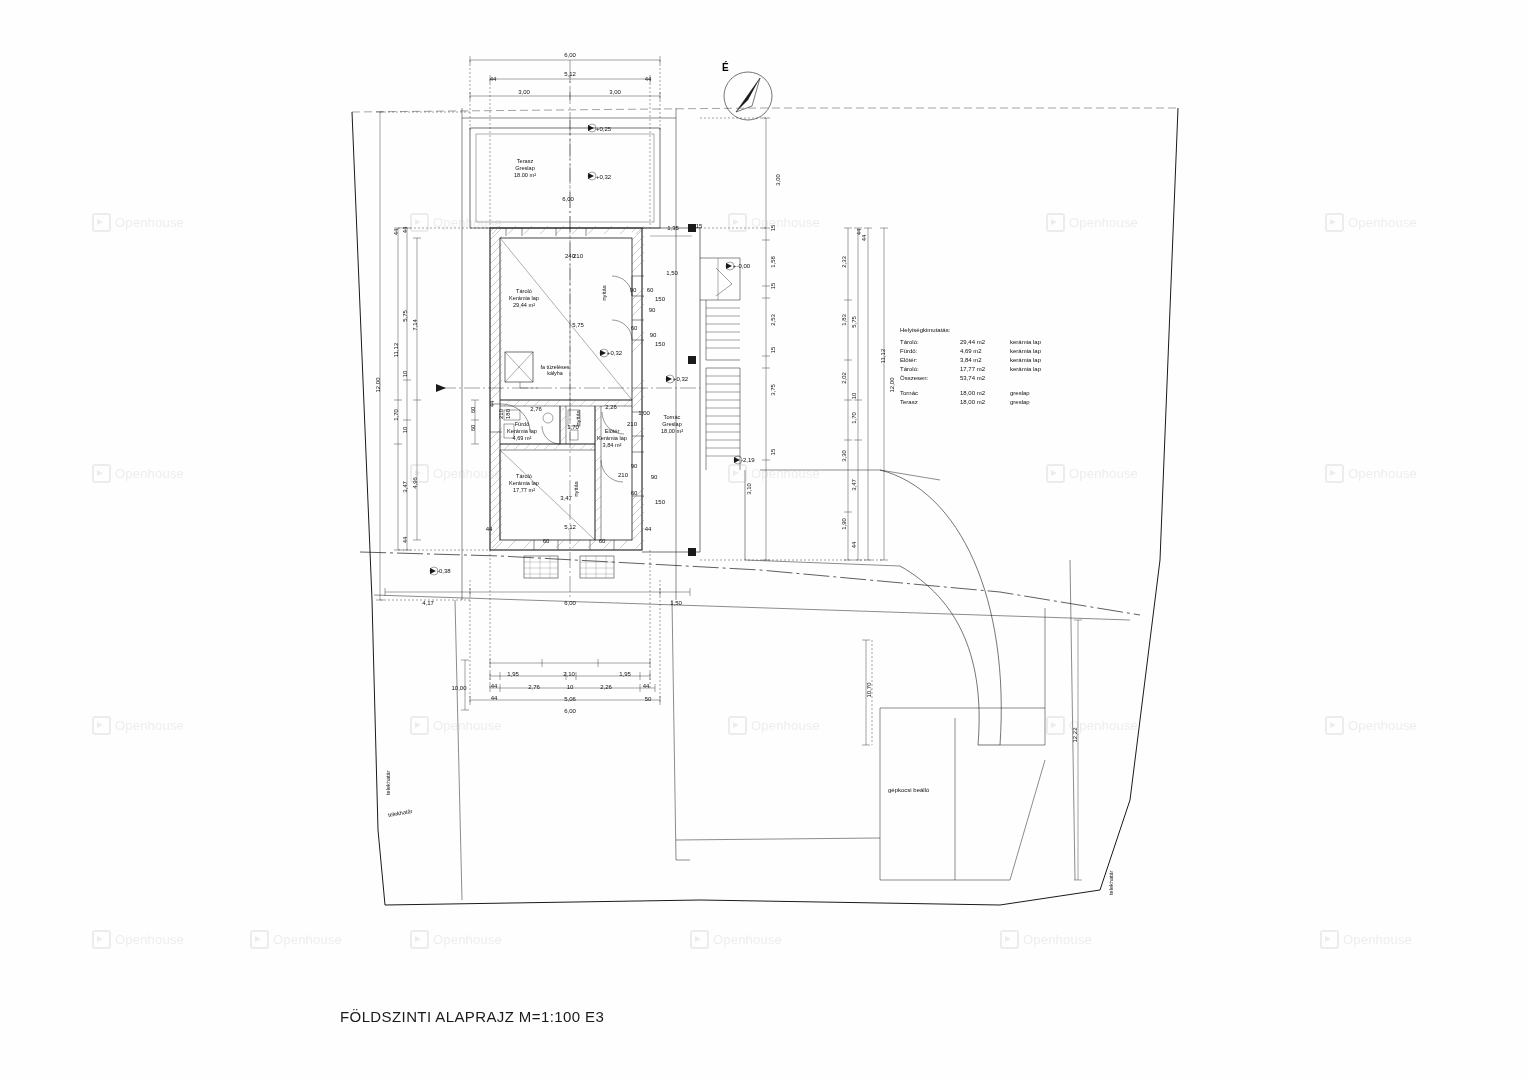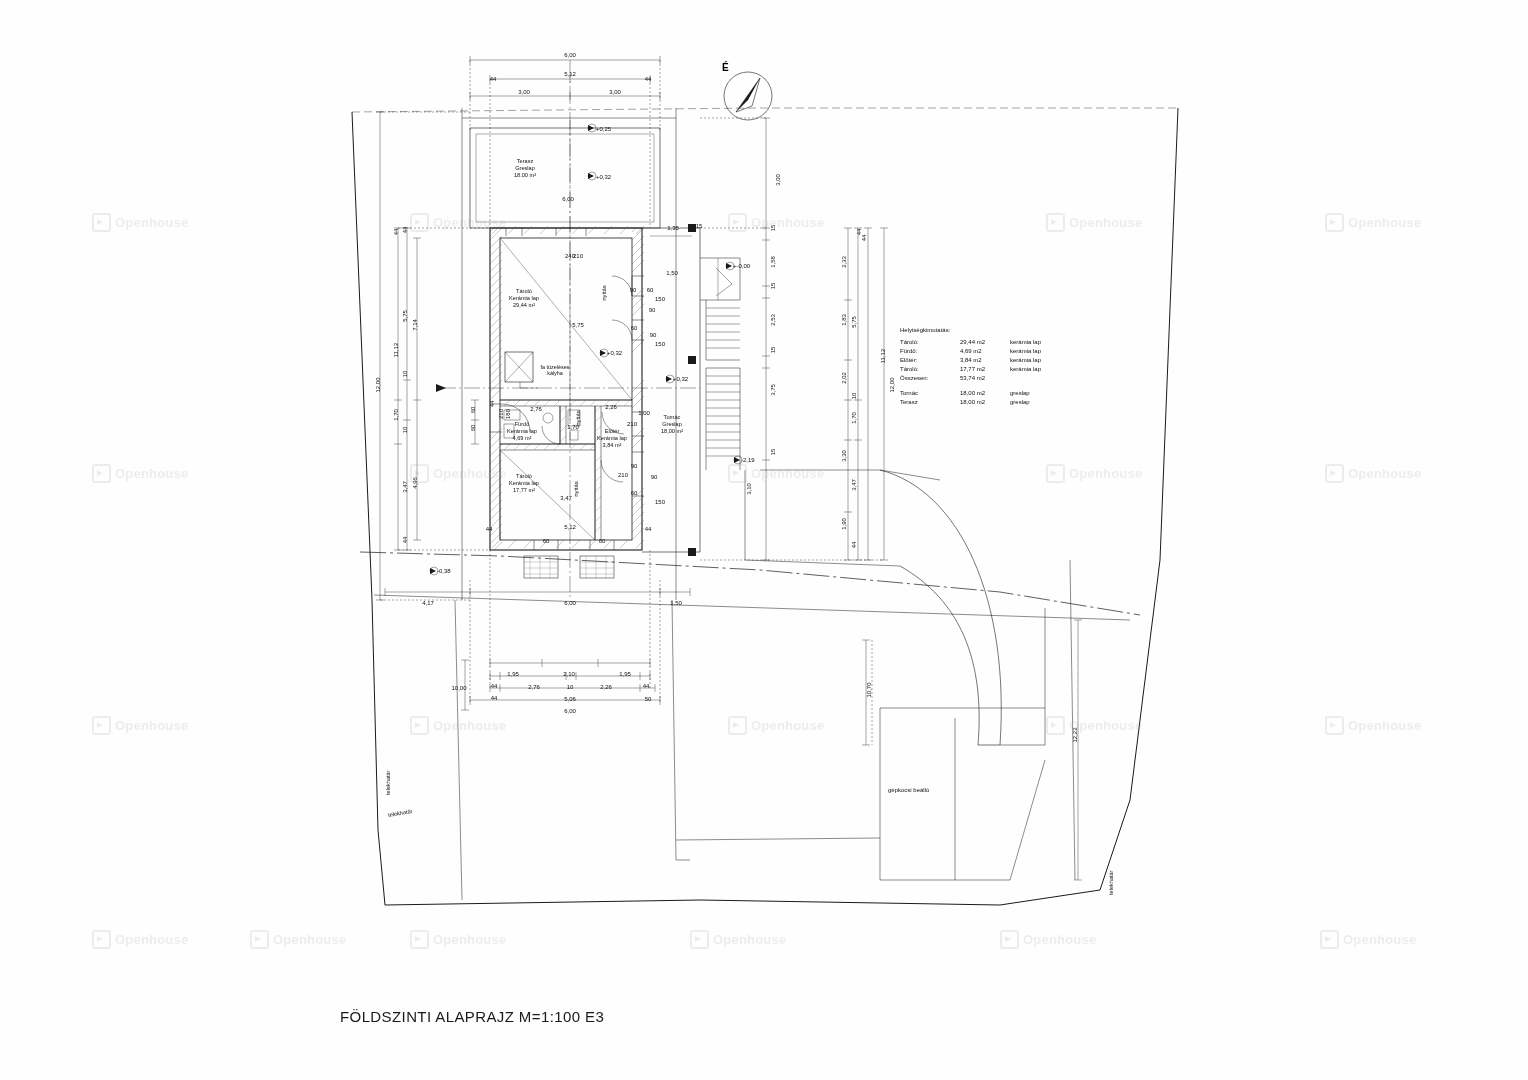--- a/index.html
+++ b/index.html
@@ -106,21 +106,21 @@
     content: "";
     position: absolute;
     left: 3px; top: 4px;
     width: 0; height: 0;
     border-left: 6px solid #9a9a9a;
     border-top: 3px solid transparent;
     border-bottom: 3px solid transparent;
   }
   .wm .txt {
     font-size: 13px;
-    font-weight: bold;
+    font-weight: normal;
     letter-spacing: 0.2px;
     color: #9a9a9a;
   }
 </style>
 </head>
 <body>
 
 <div id="sheet">
 
   <svg class="svg-layer" viewBox="0 0 1528 1080">

